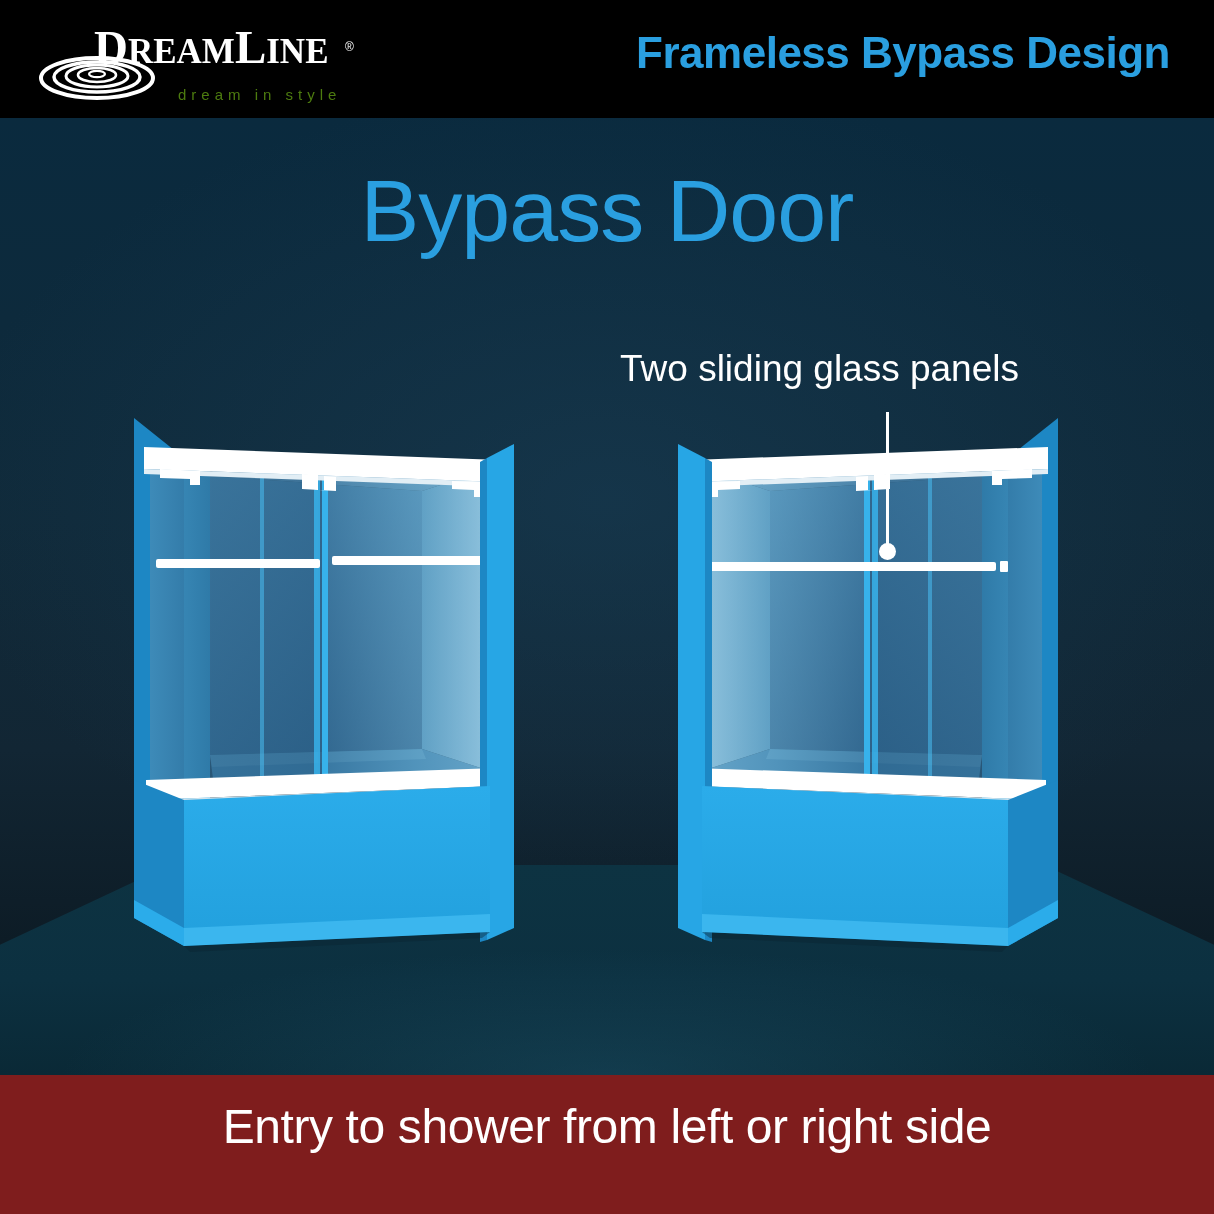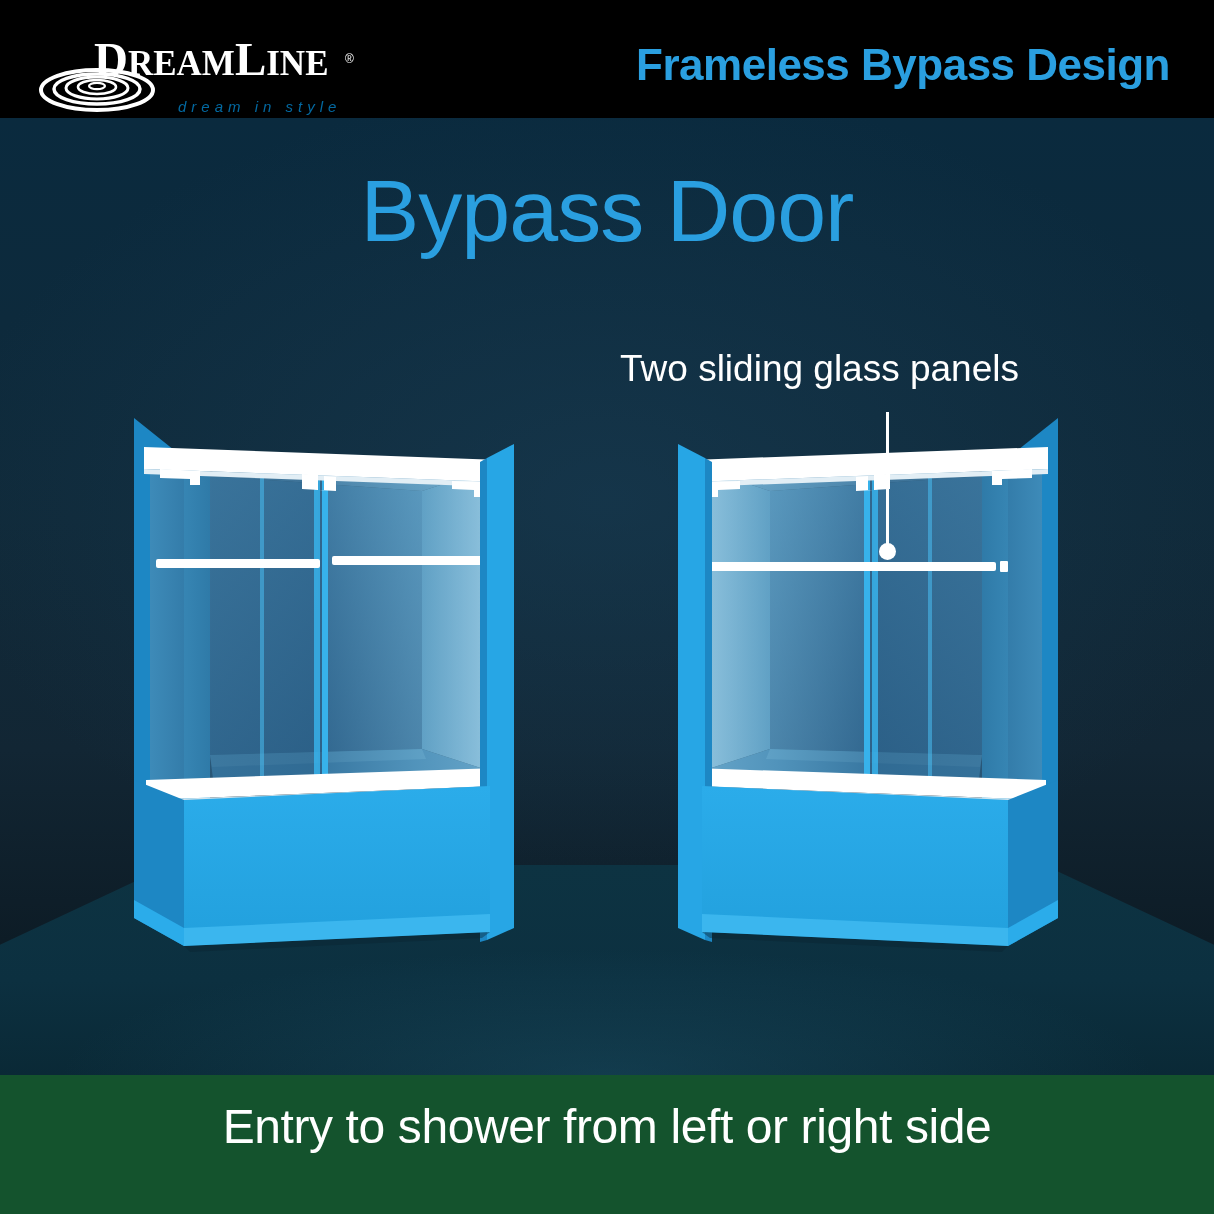--- a/index.html
+++ b/index.html
@@ -11,21 +11,21 @@
   #stage{
     position:relative;
     width:1214px;
     height:1214px;
     overflow:hidden;
     background:#000;
   }
 
   
   .header-band{
-    position:absolute;left:0;top:12px;width:1214px;height:90px;
+    position:absolute;left:0;top:0;width:1214px;height:90px;
     background:#000000;
     z-index:40;
   }
   .logo-wrap{
     position:absolute;left:38px;top:18px;width:330px;height:86px;
   }
   .logo-ripple{
     position:absolute;left:0px;top:30px;width:118px;height:52px;
   }
   .logo-word{
@@ -38,40 +38,39 @@
     line-height:1;
     white-space:nowrap;
   }
   .logo-word .sm{font-size:35px;}
   .logo-reg{
     position:absolute;left:307px;top:22px;
     color:#ffffff;font-size:12px;
   }
   .logo-tag{
     position:absolute;left:140px;top:68px;
-    color:#0369a1;
+    color:#4d7c0f;
     font-size:15px;
     letter-spacing:5.0px;
     white-space:nowrap;
     font-family:"Liberation Sans", sans-serif;
-    font-style:italic;
   }
   .header-title{
     position:absolute;right:44px;top:28px;
     color:#2a9fe0;
     font-size:44px;
     font-weight:bold;
     letter-spacing:-0.5px;
     white-space:nowrap;
   }
 
   
   .footer-band{
     position:absolute;left:0;bottom:0;width:1214px;height:139px;
-    background:#14532d;z-index:40;
+    background:#7f1d1d;z-index:40;
   }
   .footer-caption{
     position:absolute;left:0;top:24px;width:1214px;
     text-align:center;
     color:#ffffff;
     font-size:48px;
     letter-spacing:-0.4px;
     white-space:nowrap;
   }
 

